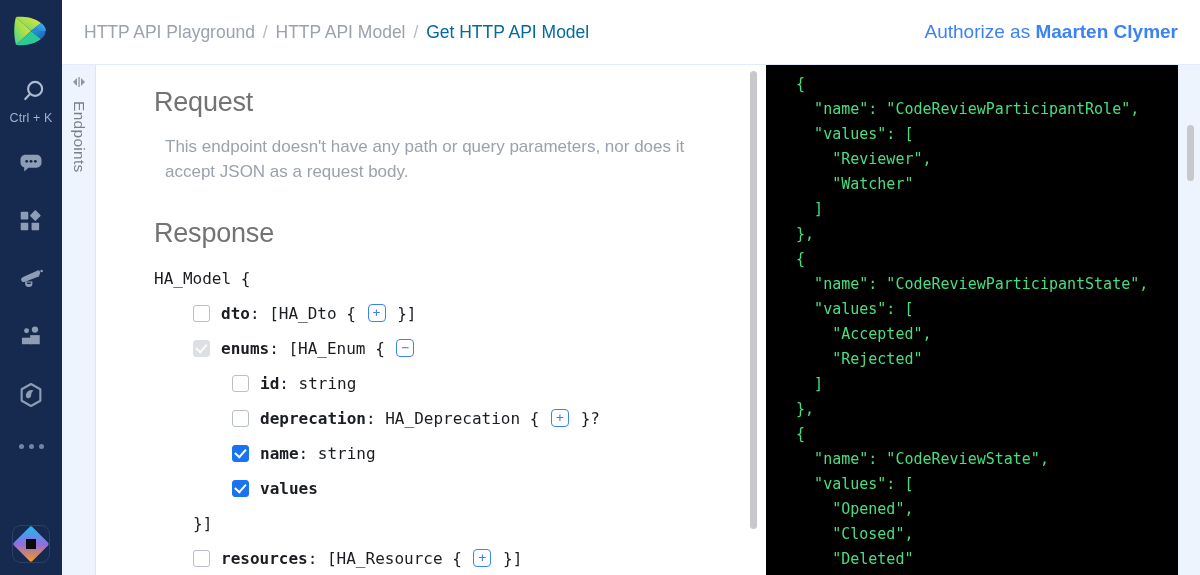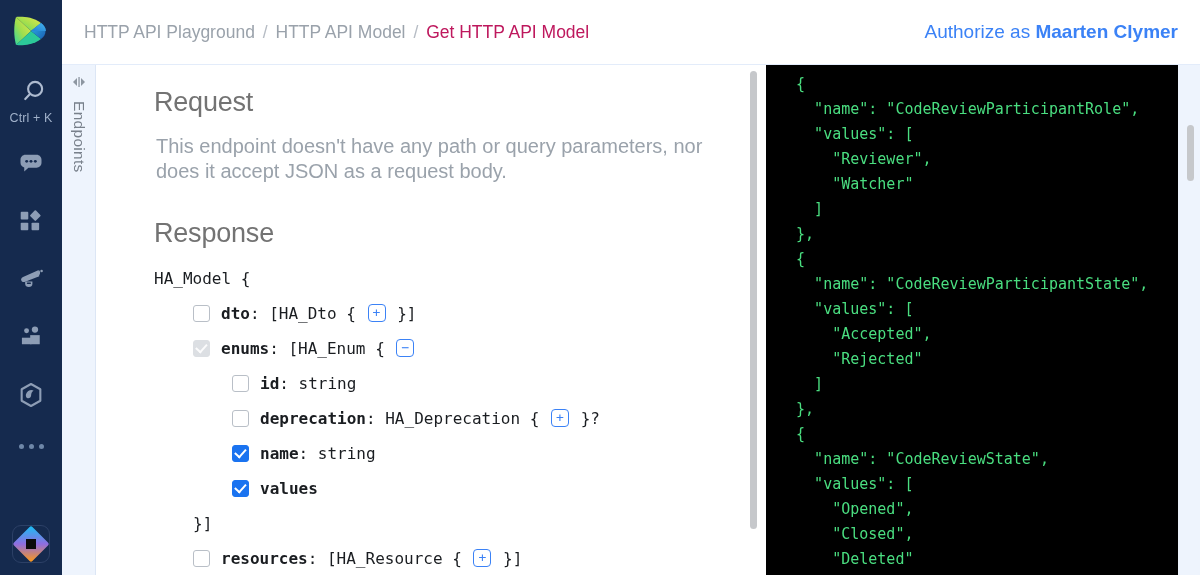--- a/index.html
+++ b/index.html
@@ -88,21 +88,21 @@
     align-items: center;
     padding: 0 22px 0 22px;
     position: relative;
   }
   .crumbs {
     font-size: 17.5px;
     color: #9aa2ab;
     white-space: nowrap;
   }
   .crumbs .sep { color: #b6bcc4; padding: 0 3px; }
-  .crumbs .cur { color: #be185d; }
+  .crumbs .cur { color: #0369a1; }
   .authorize {
     margin-left: auto;
     font-size: 19px;
     color: #3b82f6;
     white-space: nowrap;
   }
   .authorize b { font-weight: bold; }
 
   
   .body {
@@ -145,24 +145,24 @@
   }
   h2.sec {
     font-size: 27px;
     font-weight: normal;
     color: #737373;
     margin: 0 0 16px 0;
     letter-spacing: -.2px;
   }
   h2.sec.resp { margin-top: 34px; margin-bottom: 12px; }
   p.desc {
-    font-size: 20px;
+    font-size: 17px;
     line-height: 25px;
     color: #9aa2ab;
-    margin: 2px;
+    margin: 11px;
     max-width: 585px;
   }
 
   
   .tree {
     font-family: "DejaVu Sans Mono", monospace;
     font-size: 16px;
     line-height: 35px;
     color: #1a1d21;
     white-space: nowrap;

